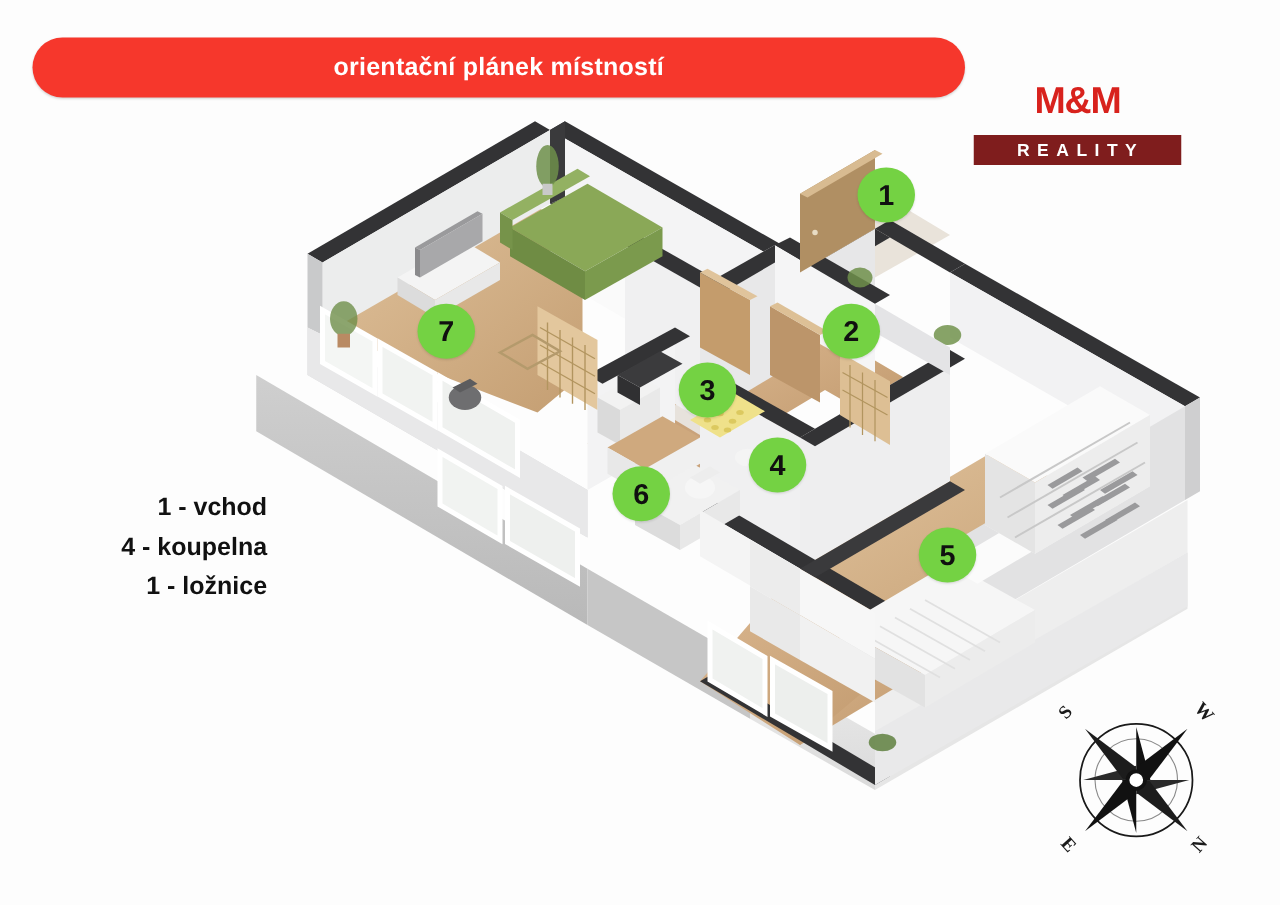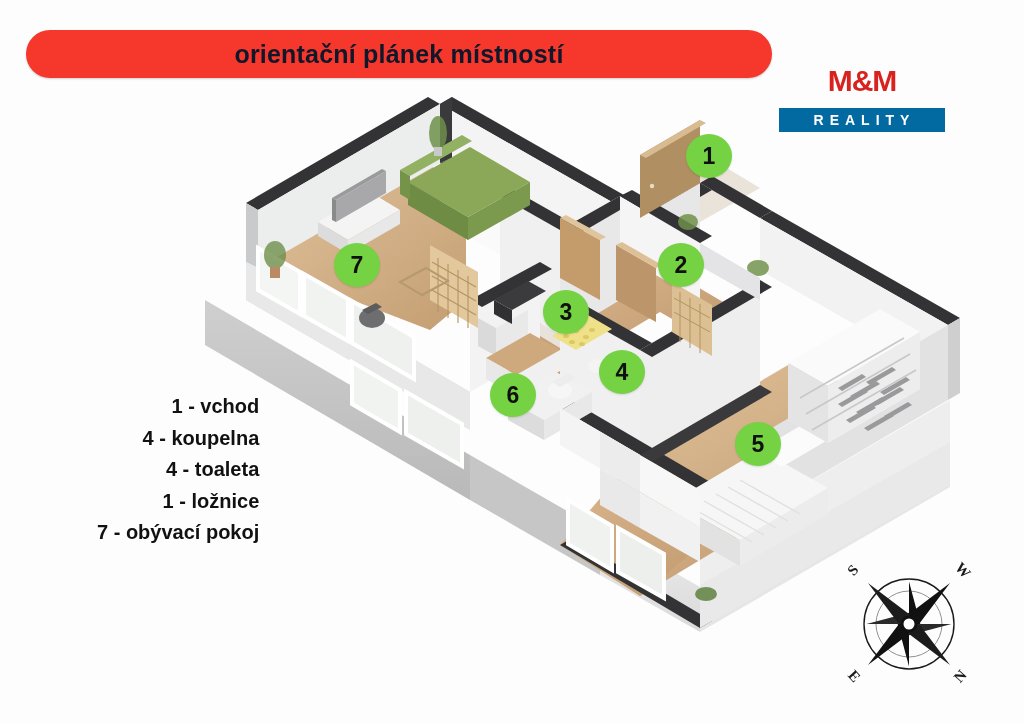--- a/index.html
+++ b/index.html
@@ -10,32 +10,32 @@
     overflow:hidden;position:relative;
   }
   
   #title-bar{
     position:absolute;left:26px;top:30px;width:746px;height:48px;
     background:#f6372c;border-radius:24px;
     display:flex;align-items:center;justify-content:center;
     box-shadow:0 1px 2px rgba(0,0,0,.18);
   }
   #title-text{
-    font-size:25px;font-weight:bold;color:#0f172a;letter-spacing:.2px;
+    font-size:20px;font-weight:bold;color:#ffffff;letter-spacing:.2px;
     white-space:nowrap;
   }
   
   #logo{position:absolute;left:779px;top:26px;width:166px;height:79px;}
   #logo-mm{
     width:166px;height:54px;display:flex;align-items:center;justify-content:center;
     font-size:30px;font-weight:bold;color:#d8221d;letter-spacing:-1px;
     line-height:1;font-family:"Liberation Sans",sans-serif;margin-top:28px;
   }
   #logo-reality{
-    width:166px;height:24px;background:#0369a1;
+    width:166px;height:24px;background:#7f1d1d;
     display:flex;align-items:center;justify-content:center;
     color:#fff;font-size:14px;font-weight:bold;letter-spacing:6px;
     padding-left:5px;box-sizing:border-box;
   }
   
   #legend{position:absolute;left:97px;top:396px;text-align:right;}
   .legend-row{
     font-size:20px;font-weight:bold;color:#111;
     margin-bottom:10.5px;white-space:nowrap;line-height:1.05;
   }
@@ -379,23 +379,21 @@
     <span>6</span>
   </div>
   <div class="marker" style="left:334px;top:243px;">
     <span>7</span>
   </div>
 </div>
 
 <div id="legend">
   <div class="legend-row">1 - vchod</div>
   <div class="legend-row">4 - koupelna</div>
-  <div class="legend-row">4 - toaleta</div>
   <div class="legend-row">1 - ložnice</div>
-  <div class="legend-row">7 - obývací pokoj</div>
 </div>
 
 <div id="compass">
   <svg viewBox="0 0 132 132" width="132" height="132">
     <g transform="translate(66,66) rotate(45)">
       <circle r="45" fill="none" stroke="#1a1a1a" stroke-width="1.4"></circle>
       <circle r="33" fill="none" stroke="#8a8a8a" stroke-width="0.9"></circle>
 
       <g fill="#111">
         <polygon points="0,0 -30,-30 8,-8"></polygon>

